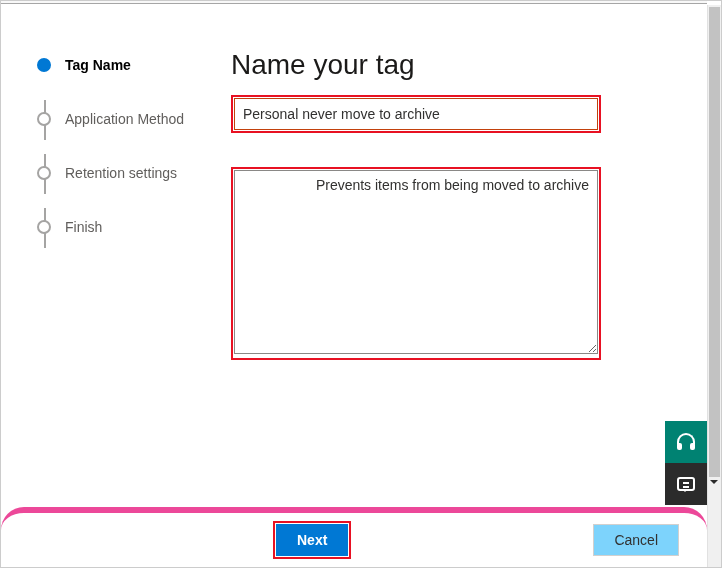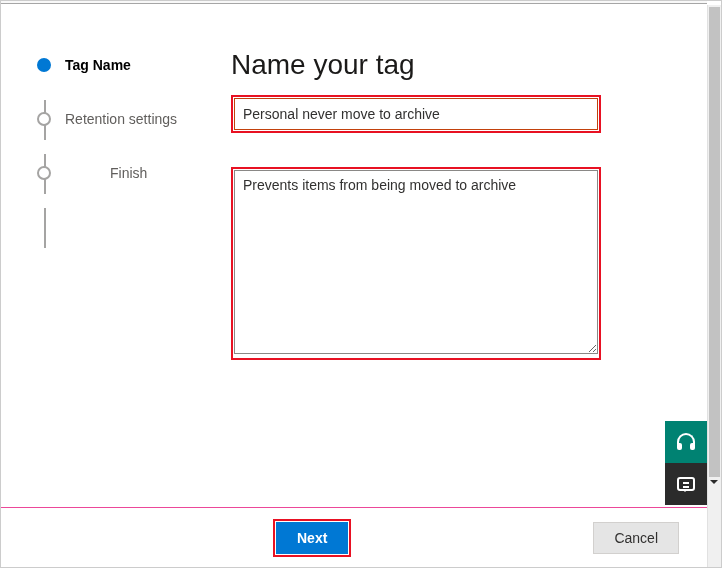--- a/index.html
+++ b/index.html
@@ -53,21 +53,21 @@
     padding: 20px 0 0 36px;
     position: relative;
   }
   .step {
     display: flex;
     align-items: center;
     position: relative;
     height: 20px;
     margin-bottom: 34px;
   }
-  .step:last-child { margin-bottom: 0; gap: 45px; }
+  .step:last-child { margin-bottom: 0; }
   .dot {
     width: 14px; height: 14px;
     border-radius: 50%;
     border: 2px solid #a5a4a3;
     background: #fff;
     margin-right: 14px;
     z-index: 2;
     flex-shrink: 0;
   }
   .step.active .dot {
@@ -141,31 +141,33 @@
     width: 100%;
     height: 184px;
     border: 1px solid #8a8886;
     padding: 6px 8px;
     font-family: inherit;
     font-size: 14px;
     color: #323130;
     resize: both;
     outline: none;
     background: #fff;
+    text-align: right;
   }
   
   .footer {
     position: absolute;
     left: 0; right: 14px; bottom: 0;
     height: 60px;
-    border-top: 1px solid #ec4899;
+    border-top: 6px solid #ec4899;
     background: #fff;
     display: flex;
     align-items: center;
     padding: 0 28px 0 0;
+    border-radius: 23px;
   }
   .btn-wrap-highlight {
     margin-left: 272px;
     border: 2px solid #e81123;
     padding: 1px;
     display:inline-block;
   }
   .btn {
     font-family: inherit;
     font-size: 14px;
@@ -174,21 +176,21 @@
     border: 1px solid transparent;
     cursor: pointer;
   }
   .btn-primary {
     background: #0078d4;
     color: #fff;
     font-weight: 600;
     border-color: #0078d4;
   }
   .btn-default {
-    background: #e5e5e5;
+    background: #7dd3fc;
     color: #323130;
     border-color: #d2d0ce;
     margin-left: auto;
   }
   
   .side-widgets {
     position: absolute;
     right: 14px;
     bottom: 62px;
     display: flex;
@@ -249,20 +251,24 @@
     <div class="content">
 
       <nav class="steps">
         <div class="connector c1"></div>
         <div class="connector c2"></div>
         <div class="connector c3"></div>
 
         <div class="step active">
           <span class="dot"></span>
           <span class="step-label">Tag Name</span>
+        </div>
+        <div class="step">
+          <span class="dot"></span>
+          <span class="step-label">Application Method</span>
         </div>
         <div class="step">
           <span class="dot"></span>
           <span class="step-label">Retention settings</span>
         </div>
         <div class="step">
           <span class="dot"></span>
           <span class="step-label">Finish</span>
         </div>
       </nav>

